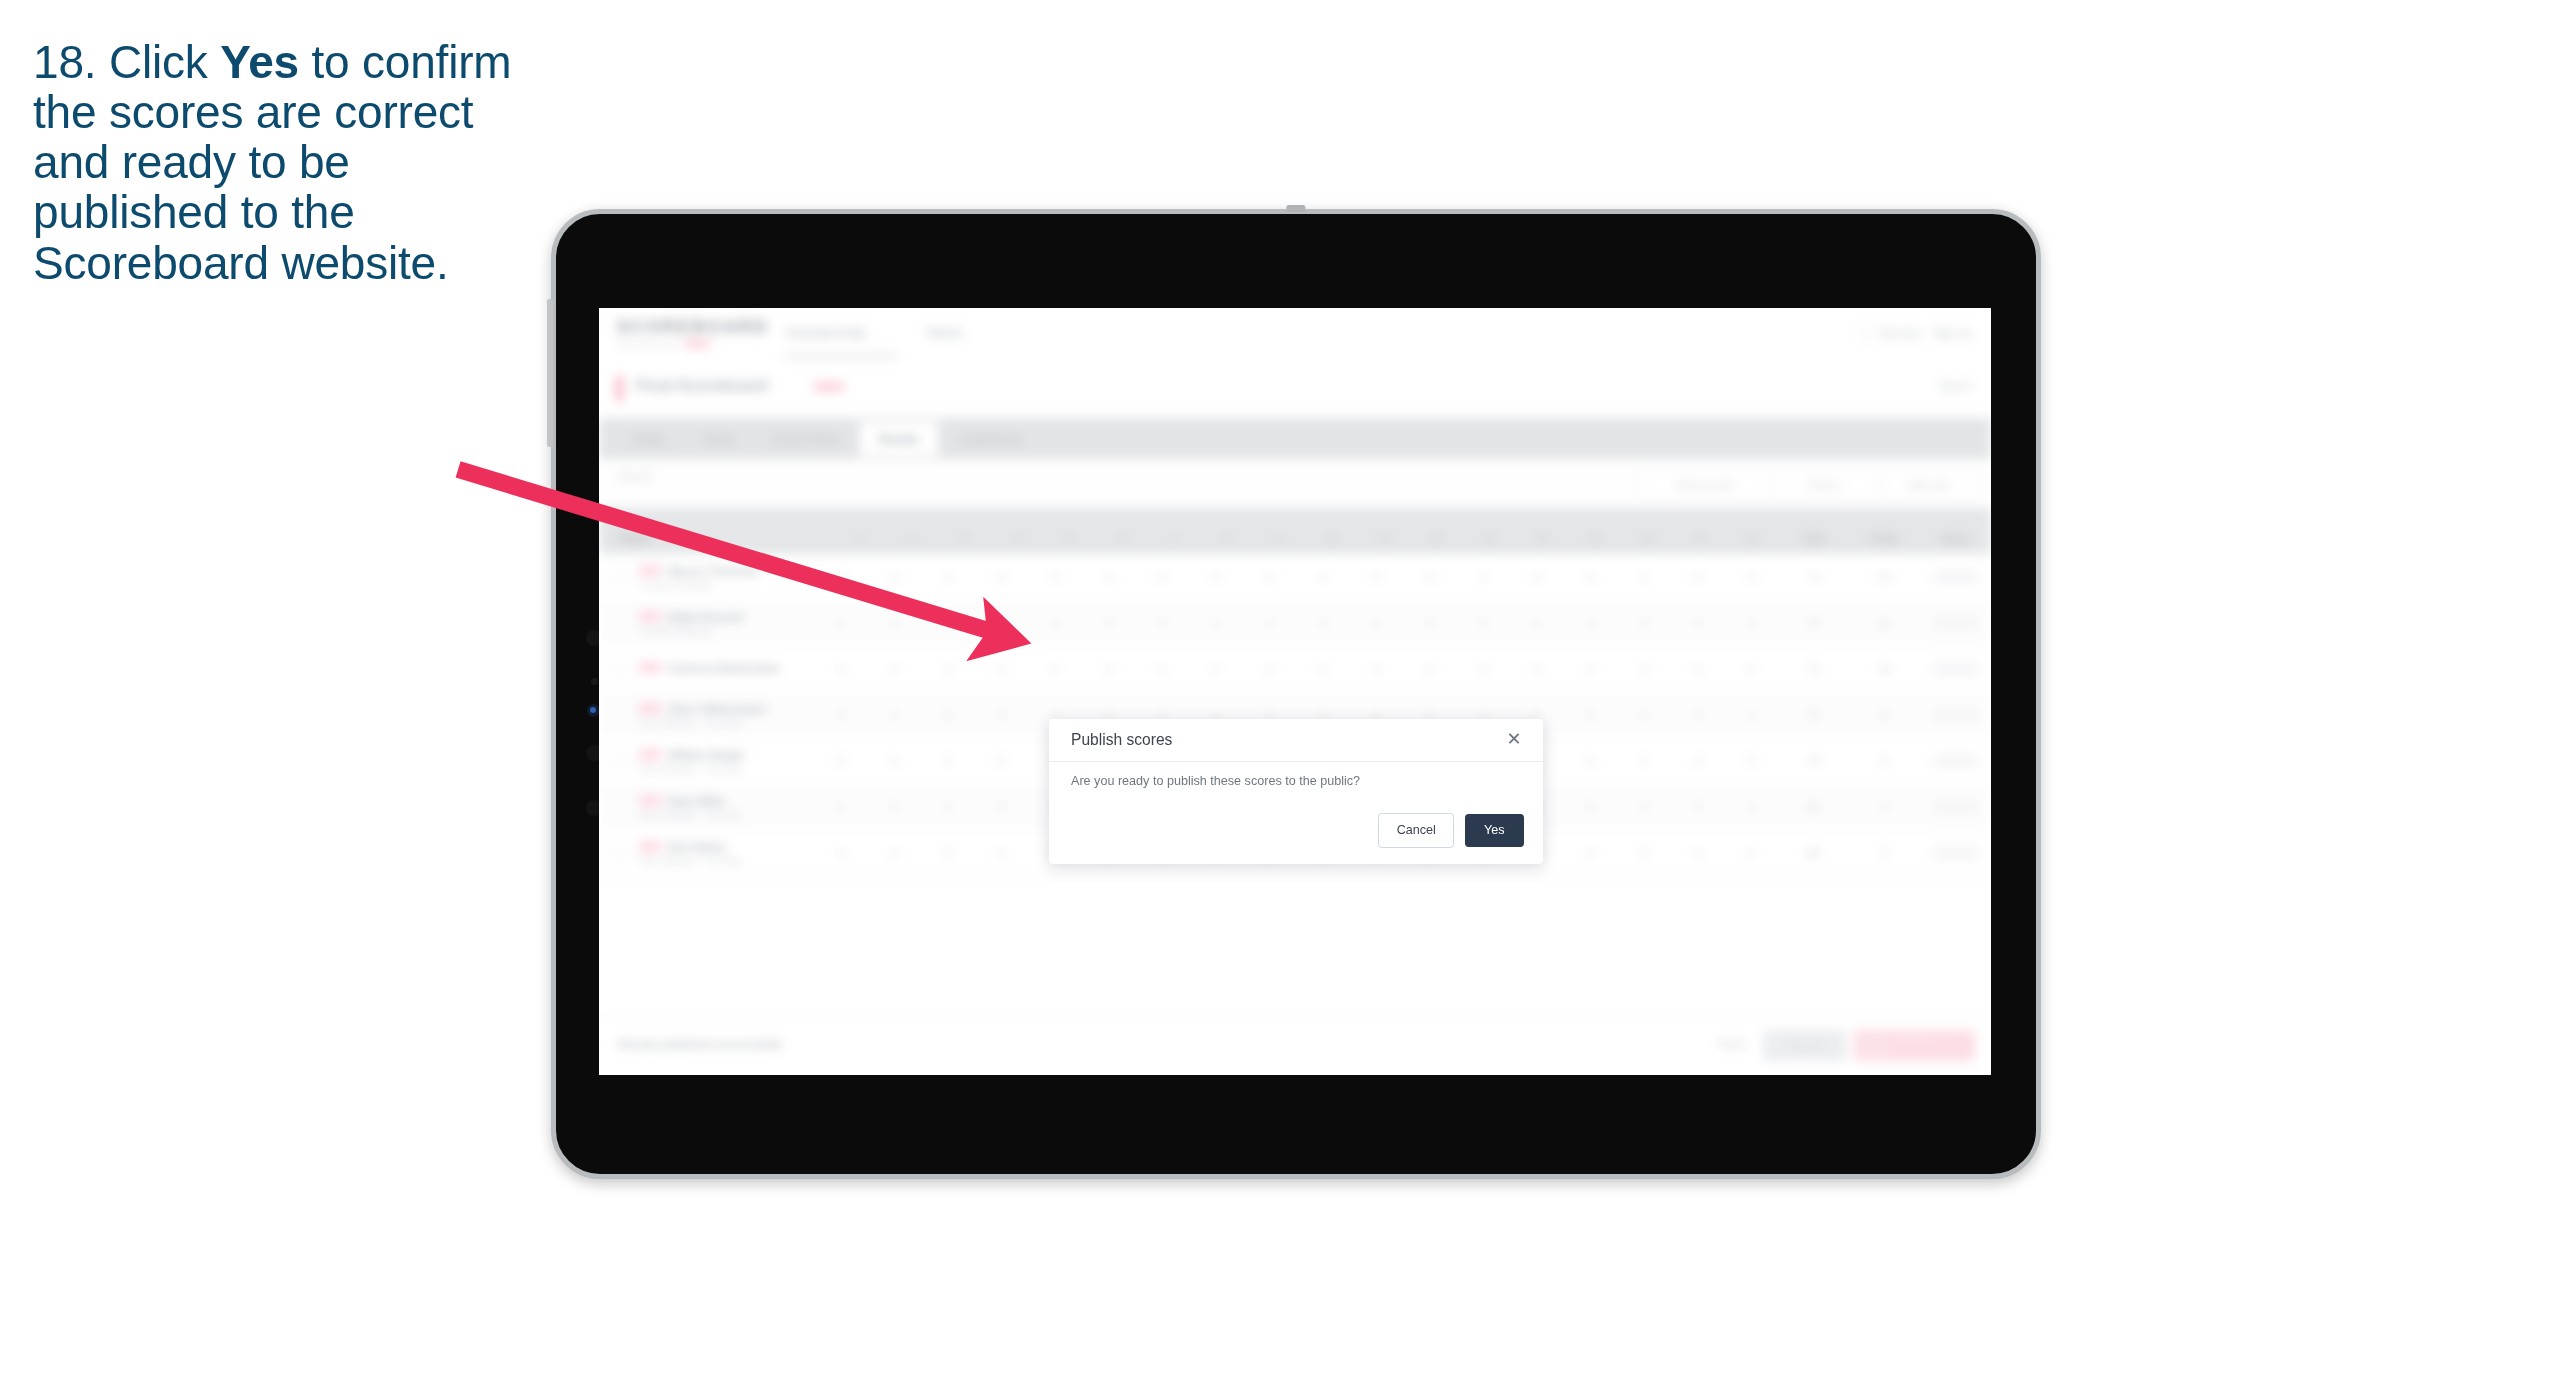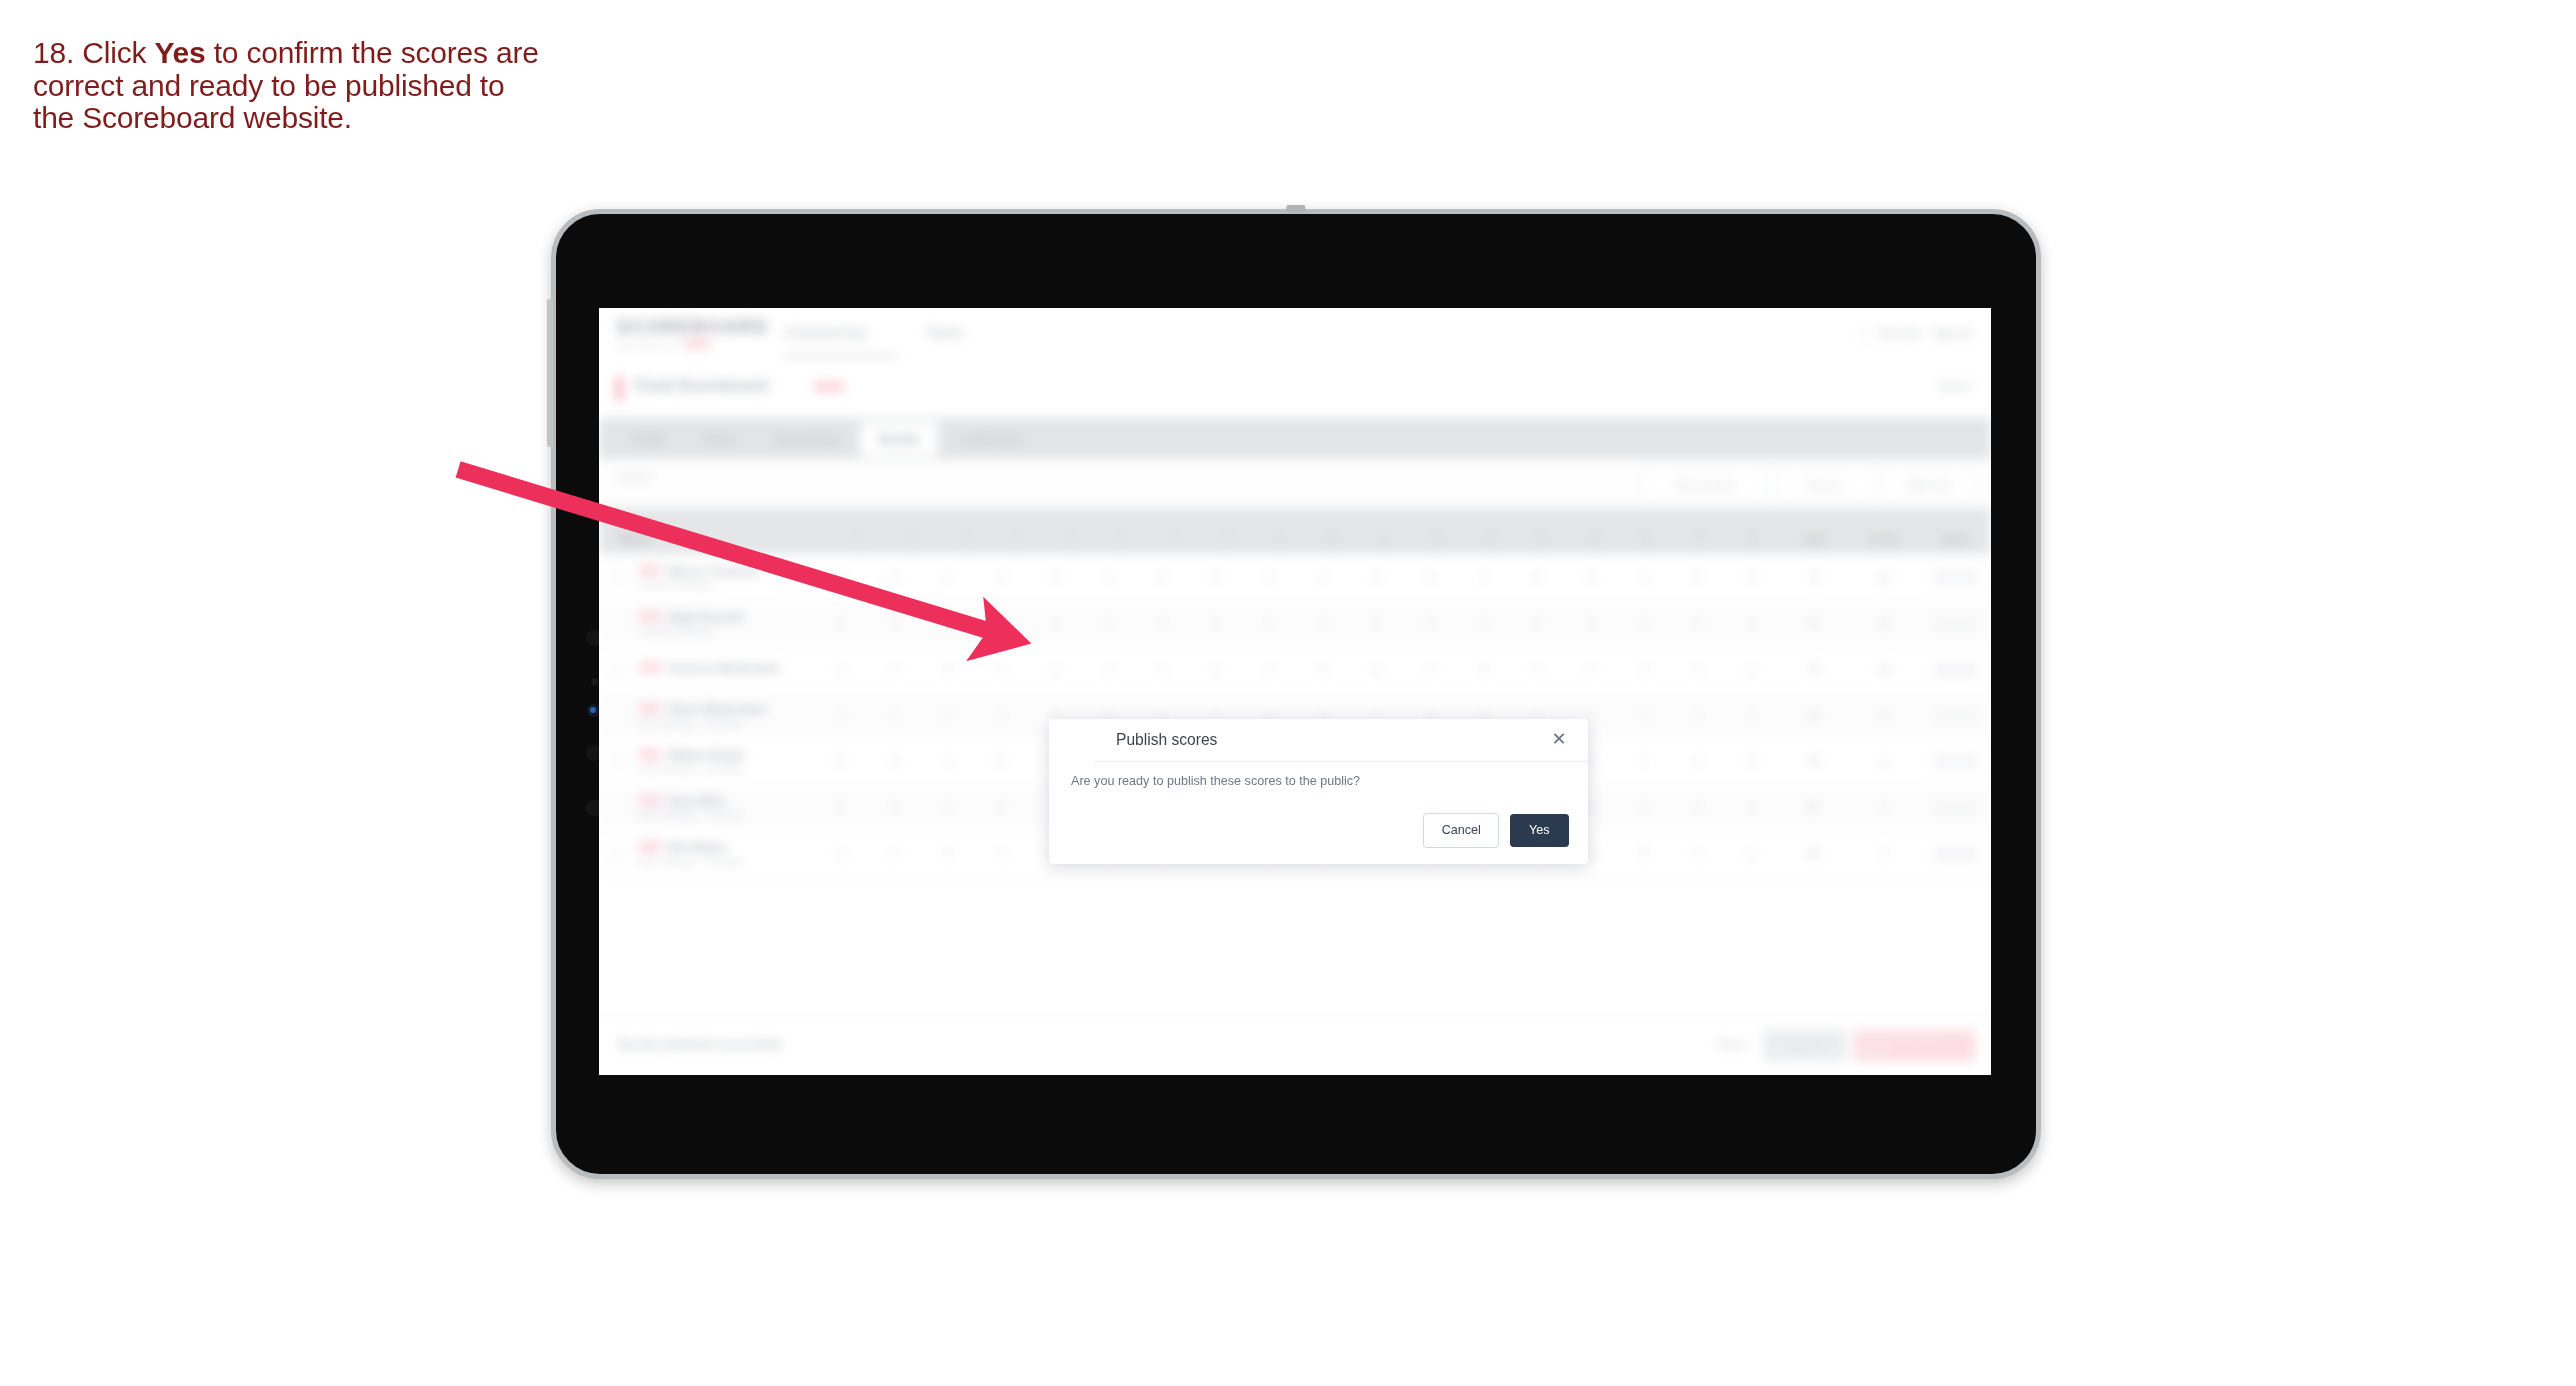--- a/index.html
+++ b/index.html
@@ -9,23 +9,23 @@
     font-family:"Liberation Sans", sans-serif;
     overflow:hidden;
     position:relative;
   }
 
   
   #instruction{
     position:absolute;
     left:33px; top:37px;
     width:520px;
-    font-size:30px;
+    font-size:46px;
     line-height:1.09;
-    color:#7f1d1d;
+    color:#0c4a6e;
     letter-spacing:-0.2px;
     font-weight:400;
   }
   #instruction b{font-weight:700;}
 
   
   #device{
     position:absolute;
     left:551px; top:209px;
     width:1490px; height:970px;
@@ -260,21 +260,20 @@
   }
 
   
   #modal{
     position:absolute;
     left:450px; top:411px;
     width:494px; height:145px;
     background:#ffffff;
     border-radius:3.7px;
     box-shadow:0 3px 16.3px rgba(24,32,48,.17);
-    padding-left:45px;
   }
   #modal-head{
     position:relative;height:42px;
     border-bottom:0.7px solid #eaecef;
   }
   #modal-title{
     position:absolute;left:22px;top:12px;
     font-size:15.6px;color:#3d4450;font-weight:500;
   }
   #modal-close{

